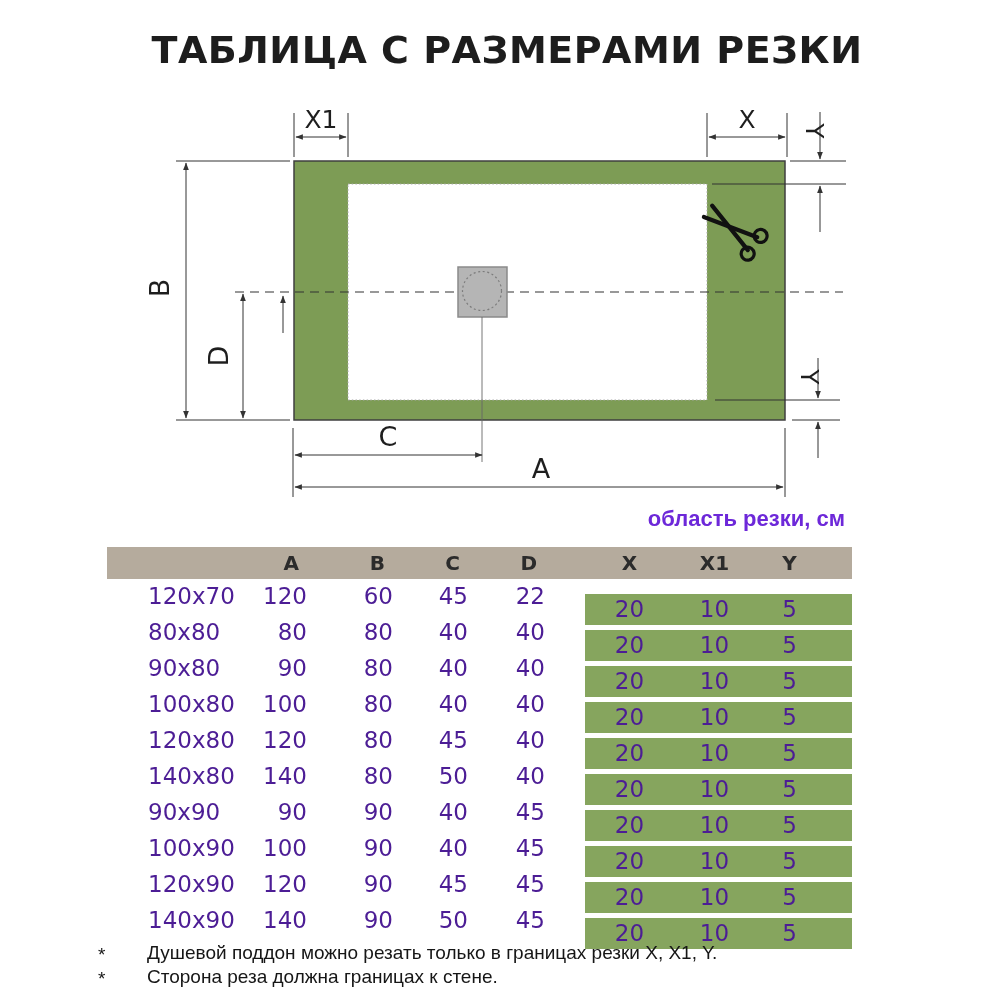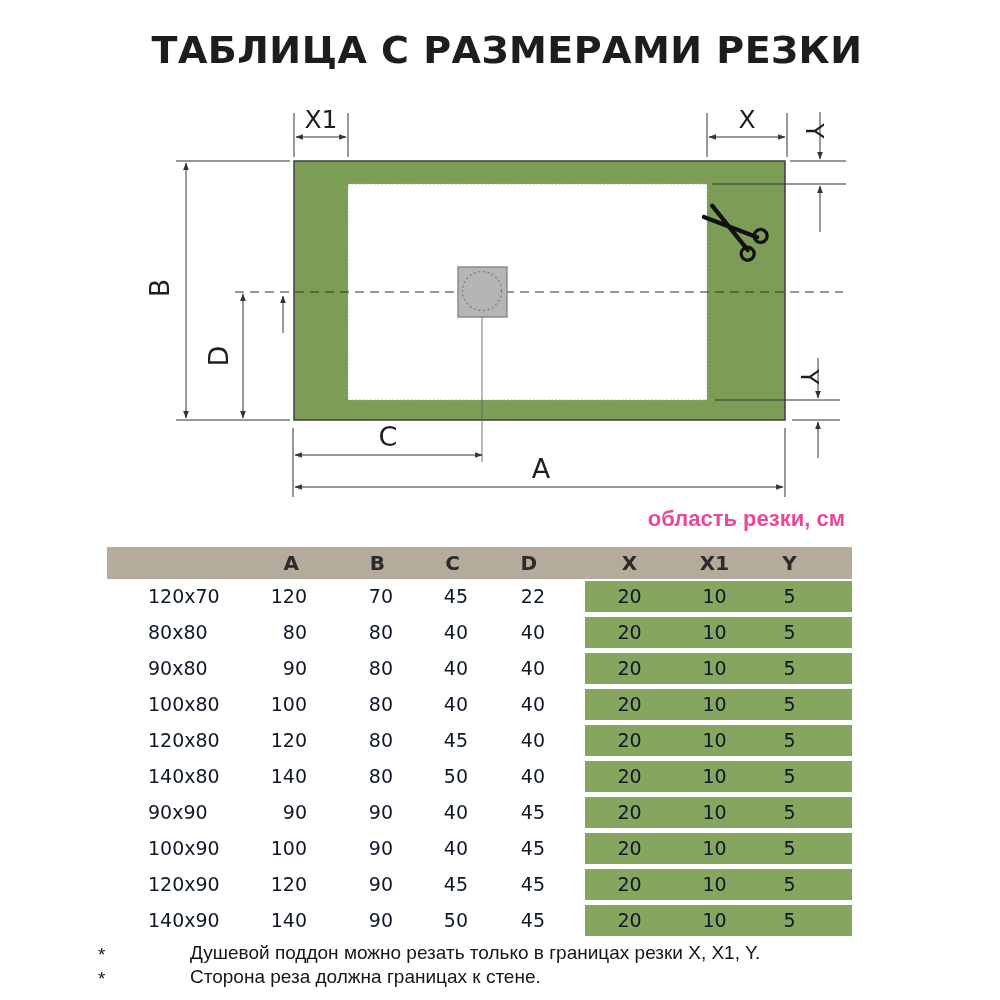--- a/index.html
+++ b/index.html
@@ -9,45 +9,45 @@
   }
   .page-title{
     position:absolute;top:28px;left:0;width:1000px;text-align:center;
     font-size:38px;font-weight:bold;letter-spacing:.5px;color:#1d1d1d;padding-left:7px;
   }
   .diagram-svg{position:absolute;top:0;left:0;}
 
   
   .area-label{
     position:absolute;top:506px;left:600px;width:245px;text-align:right;
-    font-size:22px;font-weight:bold;color:#ec4899;
+    font-size:22px;font-weight:bold;color:#6d28d9;
     font-family:"Liberation Sans","DejaVu Sans",sans-serif;
   }
   .size-table{position:absolute;top:547px;left:107px;width:745px;}
   .trow{
     display:grid;
     grid-template-columns:118px 82px 86px 75px 77px 40px 89px 81px 97px;
-    height:31px;line-height:31px;margin-bottom:5px;font-size:19px;color:#0f172a;
+    height:31px;line-height:31px;margin-bottom:5px;font-size:23px;color:#4c1d95;
   }
   .trow.thead{height:32px;line-height:32px;background:var(--header-bg,#b5ab9d);
     font-weight:bold;font-size:20px;margin-bottom:2px;color:#2b2b2b;}
   .c-label{text-align:left;padding-left:41px;}
   .c-num{text-align:right;}
   .thead .c-num{padding-right:8px;}
   .c-spacer{}
   .c-cut{text-align:center;}
-  .trow:not(.thead) .c-cut{background:var(--cut-bg,#86a55e);}
+  .trow:not(.thead) .c-cut{background:var(--cut-bg,#86a55e);margin-top:13px;}
   .c-y{padding-right:28px;}
 
   
   .footnotes{position:absolute;top:941px;left:98px;width:860px;
     font-family:"Liberation Sans","DejaVu Sans",sans-serif;font-size:19px;color:#161616;}
   .footnote{position:relative;height:24px;line-height:24px;}
   .fn-marker{position:absolute;left:0;top:2px;}
-  .fn-text{display:block;margin-left:92px;}
+  .fn-text{display:block;margin-left:49px;}
 </style>
 </head>
 <body>
 
 <div class="page-title">ТАБЛИЦА С РАЗМЕРАМИ РЕЗКИ</div>
 
 <svg class="diagram-svg" width="1000" height="505" viewBox="0 0 1000 505">
   <defs>
     <marker id="arr" viewBox="0 0 10 10" refX="9.2" refY="5" markerWidth="7.5" markerHeight="7.5" orient="auto-start-reverse">
       <path d="M0 1.2 L10 5 L0 8.8 z" fill="#333"></path>
@@ -137,21 +137,21 @@
       <div class="c-num">D</div>
       <div class="c-spacer"></div>
       <div class="c-cut">X</div>
       <div class="c-cut">X1</div>
       <div class="c-cut c-y">Y</div>
     </div>
   <div>
       <div class="trow">
         <div class="c-label">120x70</div>
         <div class="c-num">120</div>
-        <div class="c-num">70</div>
+        <div class="c-num">60</div>
         <div class="c-num">45</div>
         <div class="c-num">22</div>
         <div class="c-spacer"></div>
         <div class="c-cut">20</div>
         <div class="c-cut">10</div>
         <div class="c-cut c-y">5</div>
       </div>
       <div class="trow">
         <div class="c-label">80x80</div>
         <div class="c-num">80</div>

